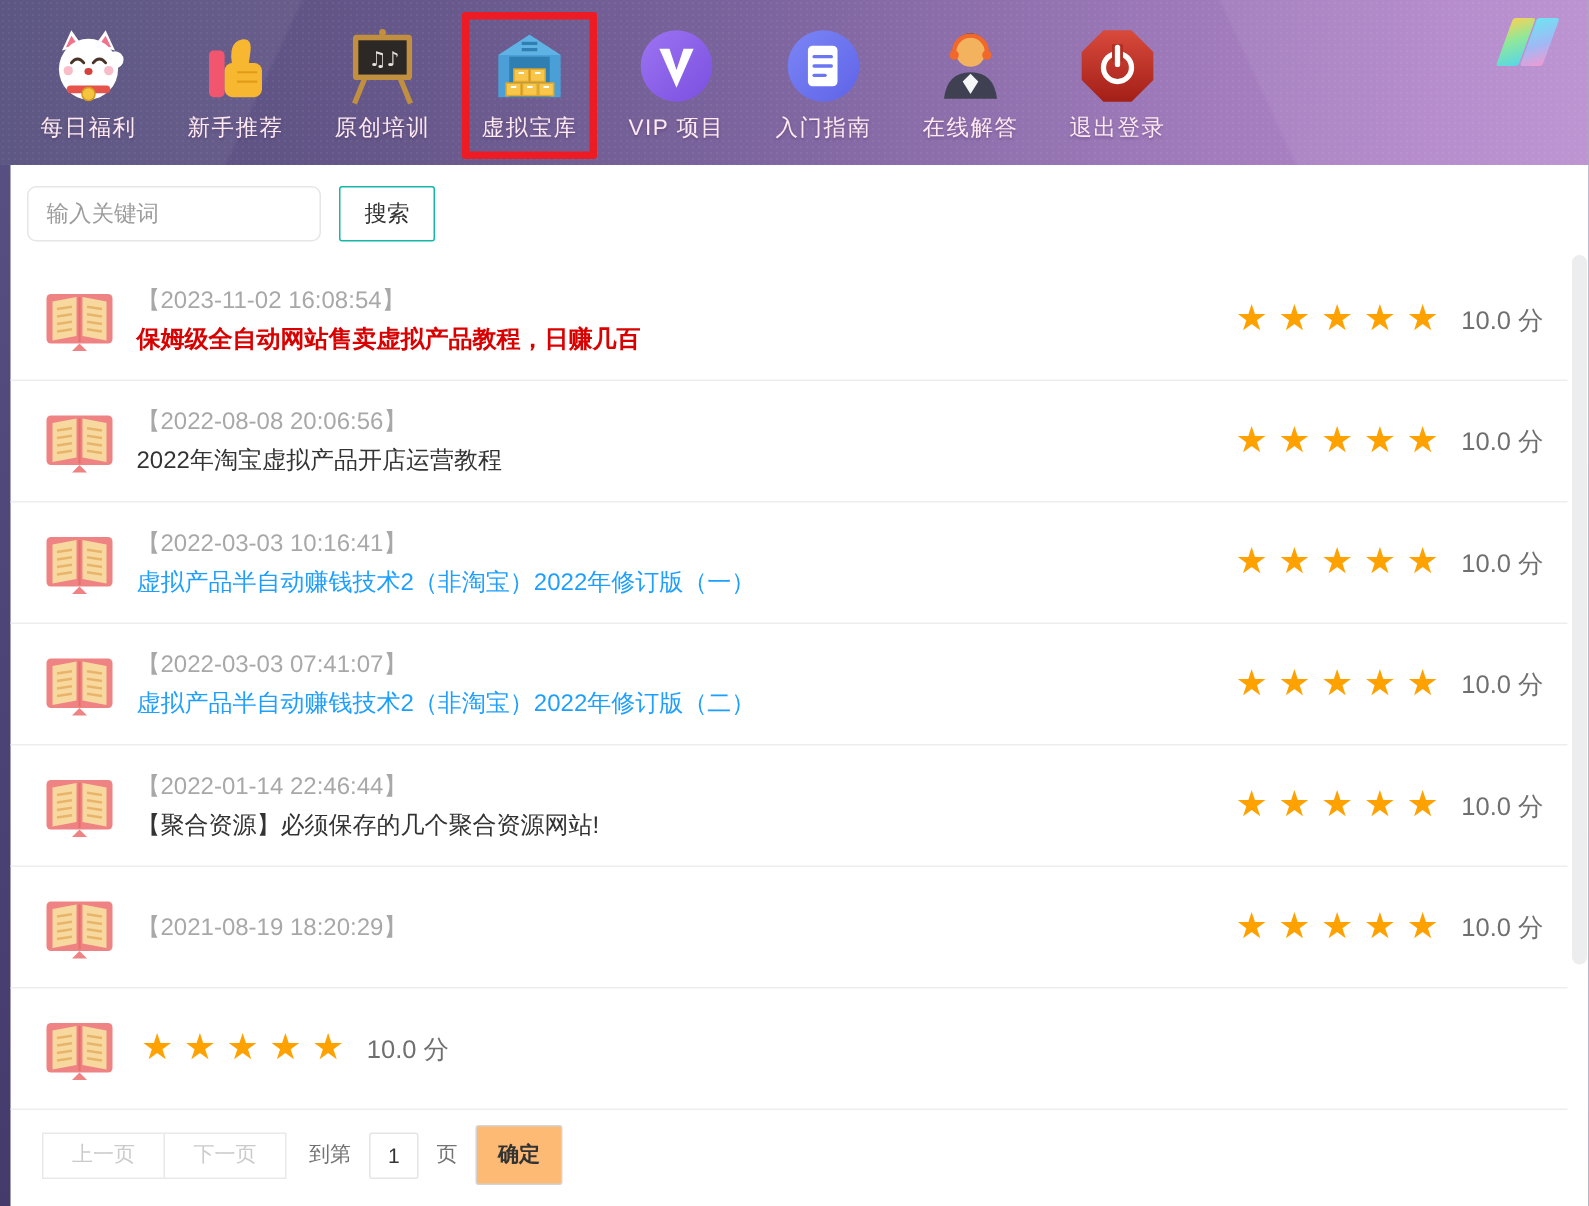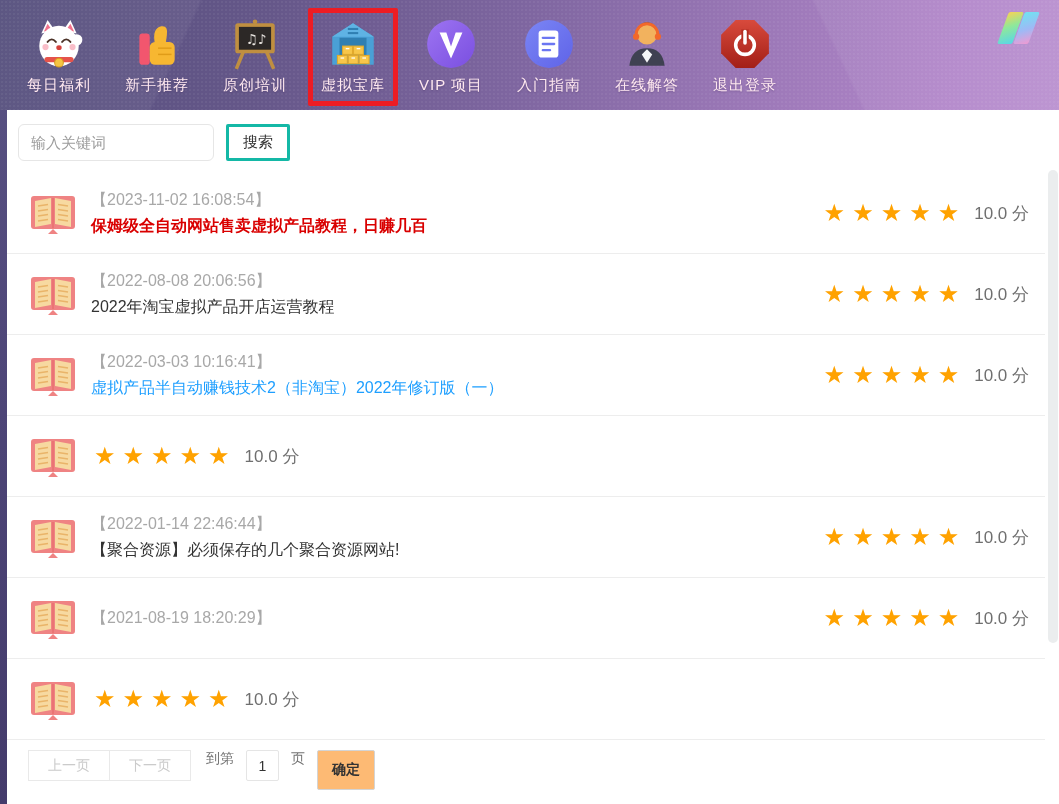--- a/index.html
+++ b/index.html
@@ -48,42 +48,42 @@
 
   .search-bar { display:flex; align-items:center; padding:14px 0 12px 11px; }
   .search-input {
     width:196px; height:37px; border:1px solid #e6e6e6; border-radius:6px;
     padding:0 12px; font-size:15px; color:#333; outline:none;
     font-family:"Liberation Sans","DejaVu Sans",sans-serif;
   }
   .search-input::placeholder { color:#9c9c9c; }
   .search-btn {
     margin-left:12px; width:64px; height:37px; background:#fff;
-    border:3px solid #14b8a6; border-radius:2px; font-size:15px; color:#333;
+    border:1px solid #14b8a6; border-radius:2px; font-size:15px; color:#333;
     cursor:pointer; font-family:inherit;
   }
 
   .list { margin-right:14px; }
   .list-row {
     display:flex; align-items:center; height:81px;
     border-bottom:1px solid #ededed; padding-left:21px; padding-right:16px;
   }
   .book-icon { flex:0 0 50px; width:50px; height:46px; }
   .row-text { flex:1 1 auto; margin-left:13px; min-width:0; }
   .row-date { font-size:16px; color:#a8a8a8; }
   .row-title { margin-top:5px; font-size:16px; cursor:pointer; white-space:nowrap; }
   .row-title.red  { color:#d90000;font-weight:bold; }
   .row-title.blue { color:#1e9fff; }
   .row-title.dark { color:#333333; }
   .row-rating { display:flex; align-items:center; flex:0 0 auto; margin-left:16px; }
   .stars { font-size:24px; color:#ffa200; letter-spacing:7px; line-height:1; }
   .score { font-size:17px; color:#6f6f6f; margin-left:8px; white-space:nowrap; }
 
   
-  .pagination { display:flex; align-items:flex-start; margin:10px 8px 0 21px; }
+  .pagination { display:flex; align-items:center; margin:10px 8px 0 21px; }
   .pg-btn {
     height:31px; padding:0 19px; background:#fff; border:1px solid #e9e9e9;
     font-size:14px; color:#cbcbcb; cursor:pointer; font-family:inherit;
   }
   .pg-btn + .pg-btn { margin-left:-1px; }
   .pg-label { font-size:14px; color:#737373; margin:0 12px 0 15px; }
   .pg-label.after { margin:0 12px; }
   .pg-input {
     width:33px; height:31px; border:1px solid #e5e5e5; border-radius:2px;
     text-align:center; font-size:14px; color:#333; outline:none; font-family:inherit;
@@ -366,20 +366,24 @@
           <line x1="10" y1="26" x2="20" y2="24.5"></line>
               <line x1="10" y1="31" x2="20" y2="29.5"></line>
           <line x1="30" y1="14.5" x2="40" y2="16"></line>
               <line x1="30" y1="19.5" x2="40" y2="21"></line>
           <line x1="30" y1="24.5" x2="40" y2="26"></line>
               <line x1="30" y1="29.5" x2="40" y2="31"></line>
         </g>
         <line x1="25" y1="8" x2="25" y2="38" stroke="#e86f6f" stroke-width="1.5"></line>
       </svg>
     </span>
+    <div class="row-text">
+      <div class="row-date">【2022-03-03 07:41:07】</div>
+      <div class="row-title blue">虚拟产品半自动赚钱技术2（非淘宝）2022年修订版（二）</div>
+    </div>
     <div class="row-rating">
       <span class="stars">★★★★★</span>
       <span class="score">10.0 分</span>
     </div>
   </div>
 
   <div class="list-row">
     <span class="book-icon">
       <svg width="50" height="46" viewBox="0 0 50 46">
         <rect x="3" y="6" width="44" height="33" rx="3" fill="#ef8383"></rect>

